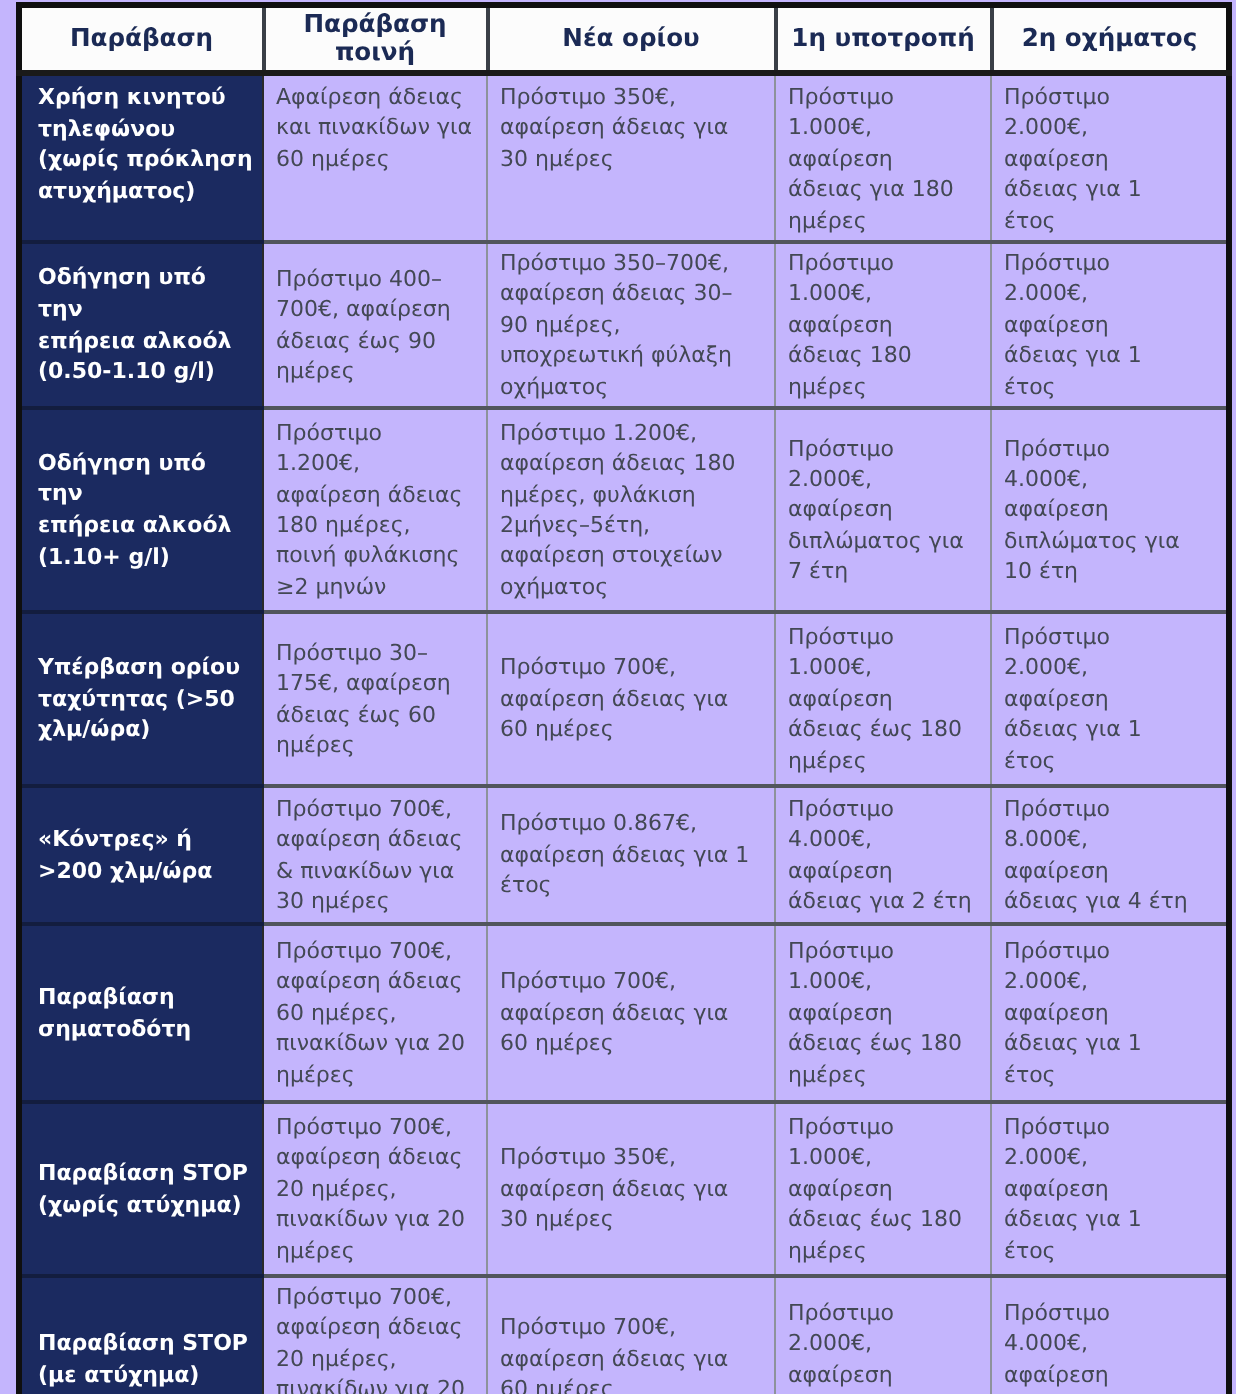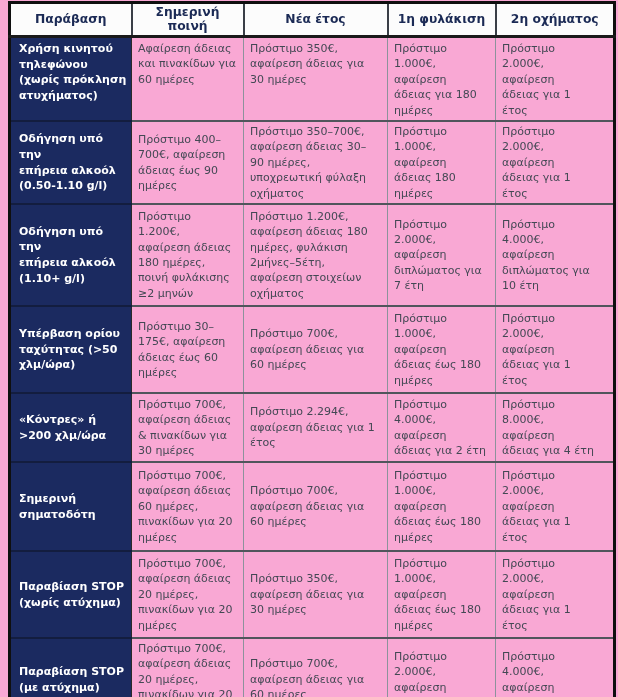--- a/index.html
+++ b/index.html
@@ -8,21 +8,21 @@
     background: #ffffff;
     width: 618px;
     height: 697px;
     overflow: hidden;
     font-family: "DejaVu Sans", "Liberation Sans", sans-serif;
   }
   #stage {
     position: relative;
     width: 618px;
     height: 697px;
-    background: #f9a8d4;
+    background: #c4b5fd;
     overflow: hidden;
   }
   table.penalties {
     position: absolute;
     left: 8px;
     top: 1px;
     width: 605px;
     border-collapse: collapse;
     table-layout: fixed;
     border: 3px solid #0f0f0f;
@@ -88,23 +88,23 @@
     <colgroup>
       <col class="c0">
         <col class="c1">
         <col class="c2">
         <col class="c3">
         <col class="c4">
     </colgroup>
     <thead>
       <tr>
         <th>Παράβαση</th>
-        <th>Σημερινή ποινή</th>
-        <th>Νέα έτος</th>
-        <th>1η φυλάκιση</th>
+        <th>Παράβαση ποινή</th>
+        <th>Νέα ορίου</th>
+        <th>1η υποτροπή</th>
         <th>2η οχήματος</th>
       </tr>
     </thead>
     <tbody id="table-body">
         <tr class="r0">
           <td class="col0">Χρήση κινητού
 τηλεφώνου
 (χωρίς πρόκληση
 ατυχήματος)</td>
           <td class="col1">Αφαίρεση άδειας
@@ -197,34 +197,34 @@
 άδειας για 1
 έτος</td>
         </tr>
         <tr class="r4">
           <td class="col0">«Κόντρες» ή
 &gt;200 χλμ/ώρα</td>
           <td class="col1">Πρόστιμο 700€,
 αφαίρεση άδειας
 &amp; πινακίδων για
 30 ημέρες</td>
-          <td class="col2">Πρόστιμο 2.294€,
+          <td class="col2">Πρόστιμο 0.867€,
 αφαίρεση άδειας για 1
 έτος</td>
           <td class="col3">Πρόστιμο
 4.000€,
 αφαίρεση
 άδειας για 2 έτη</td>
           <td class="col4">Πρόστιμο
 8.000€,
 αφαίρεση
 άδειας για 4 έτη</td>
         </tr>
         <tr class="r5">
-          <td class="col0">Σημερινή
+          <td class="col0">Παραβίαση
 σηματοδότη</td>
           <td class="col1">Πρόστιμο 700€,
 αφαίρεση άδειας
 60 ημέρες,
 πινακίδων για 20
 ημέρες</td>
           <td class="col2">Πρόστιμο 700€,
 αφαίρεση άδειας για
 60 ημέρες</td>
           <td class="col3">Πρόστιμο

